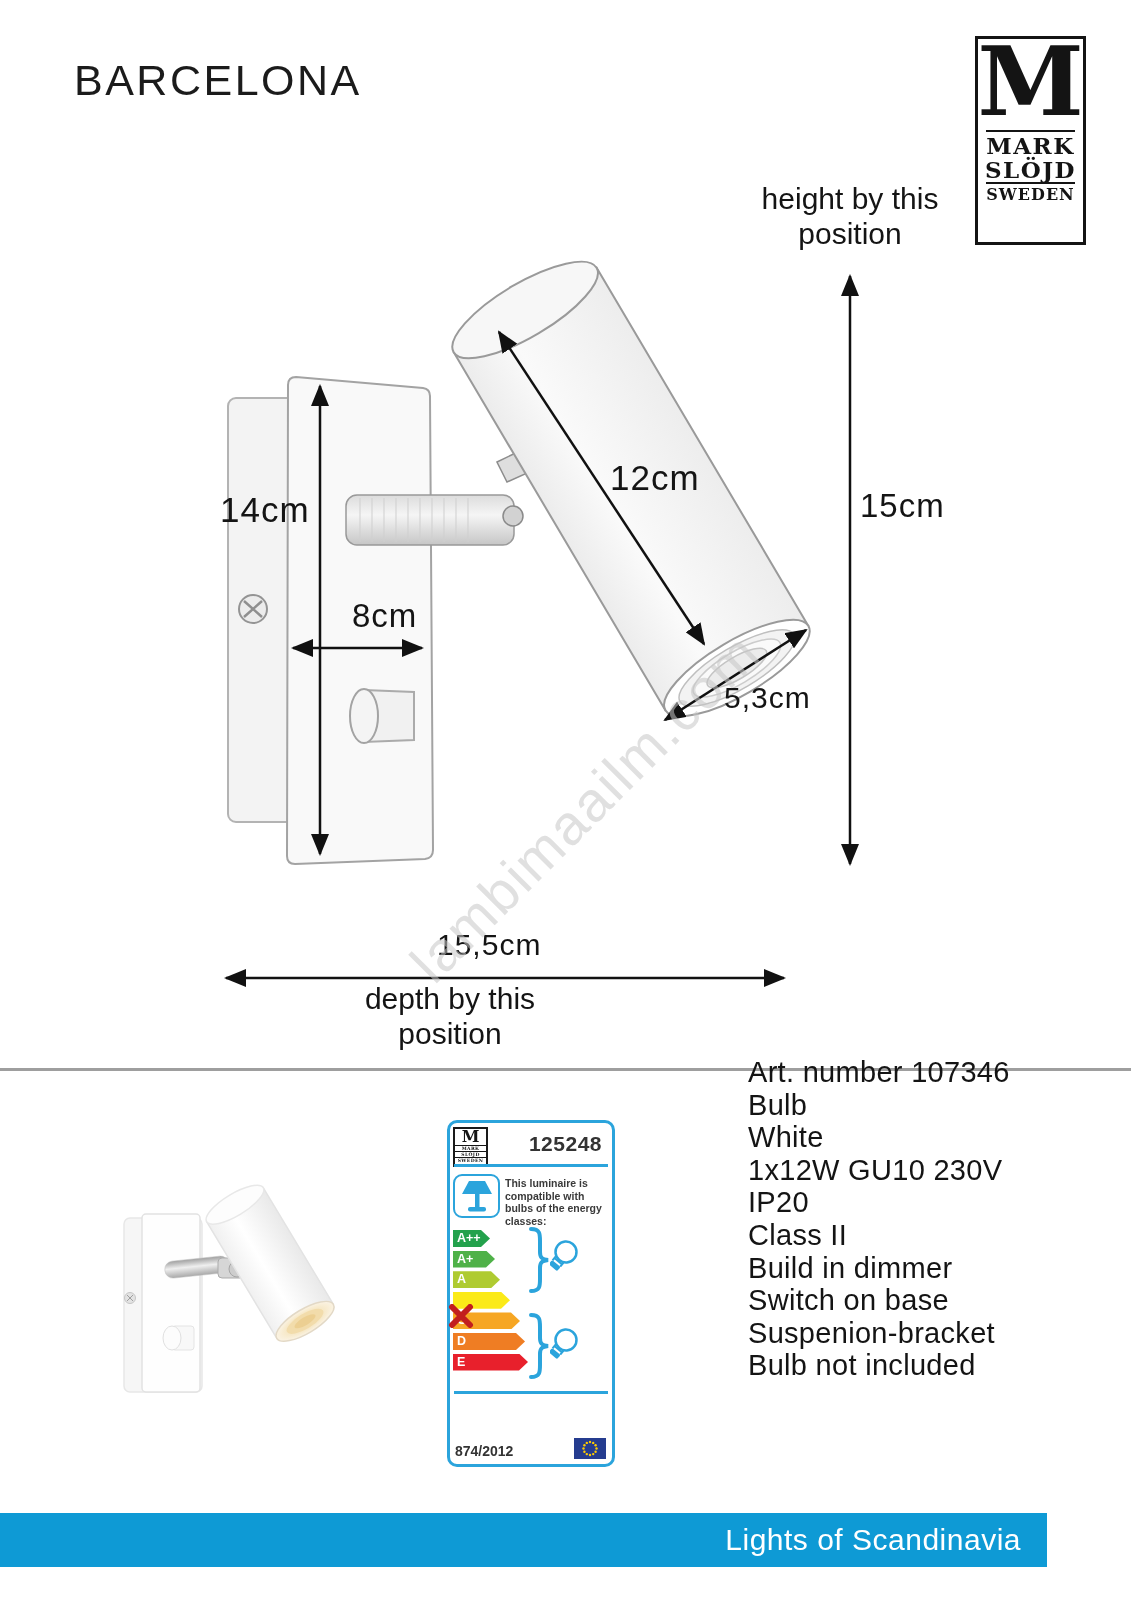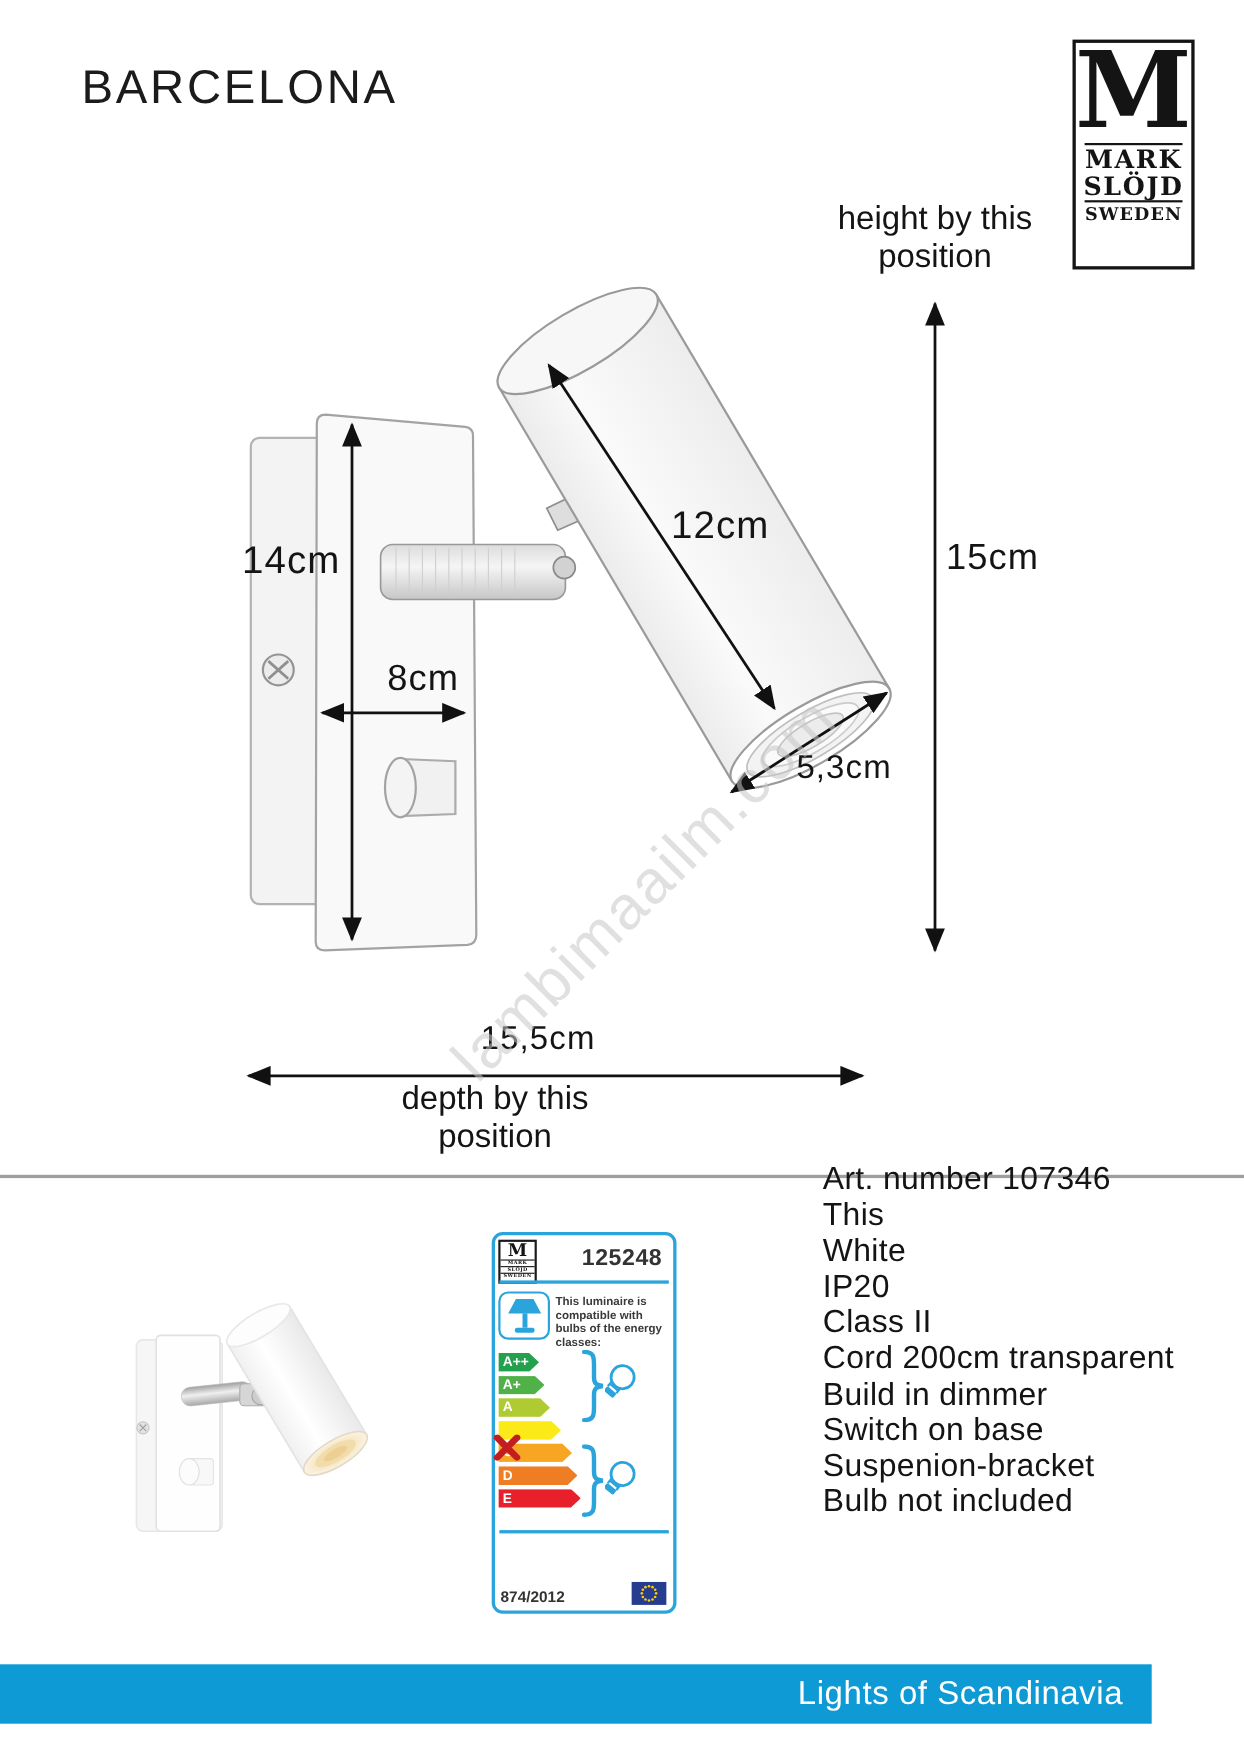--- a/index.html
+++ b/index.html
@@ -310,25 +310,25 @@
         <circle cx="10.4" cy="13.8" r="1.2"></circle>
       <circle cx="9.5" cy="10.5" r="1.2"></circle>
         <circle cx="10.4" cy="7.2" r="1.2"></circle>
         <circle cx="12.8" cy="4.9" r="1.2"></circle>
     </g>
   </svg>
 </div>
 
 <div class="abs specs">
     <div>Art. number 107346</div>
-    <div>This</div>
+    <div>Bulb</div>
     <div>White</div>
+    <div>1x12W GU10 230V</div>
     <div>IP20</div>
     <div>Class II</div>
-    <div>Cord 200cm transparent</div>
     <div>Build in dimmer</div>
     <div>Switch on base</div>
     <div>Suspenion-bracket</div>
     <div>Bulb not included</div>
   </div>
 
 <div class="abs footer">
   <span>Lights of Scandinavia</span>
 </div>
 

